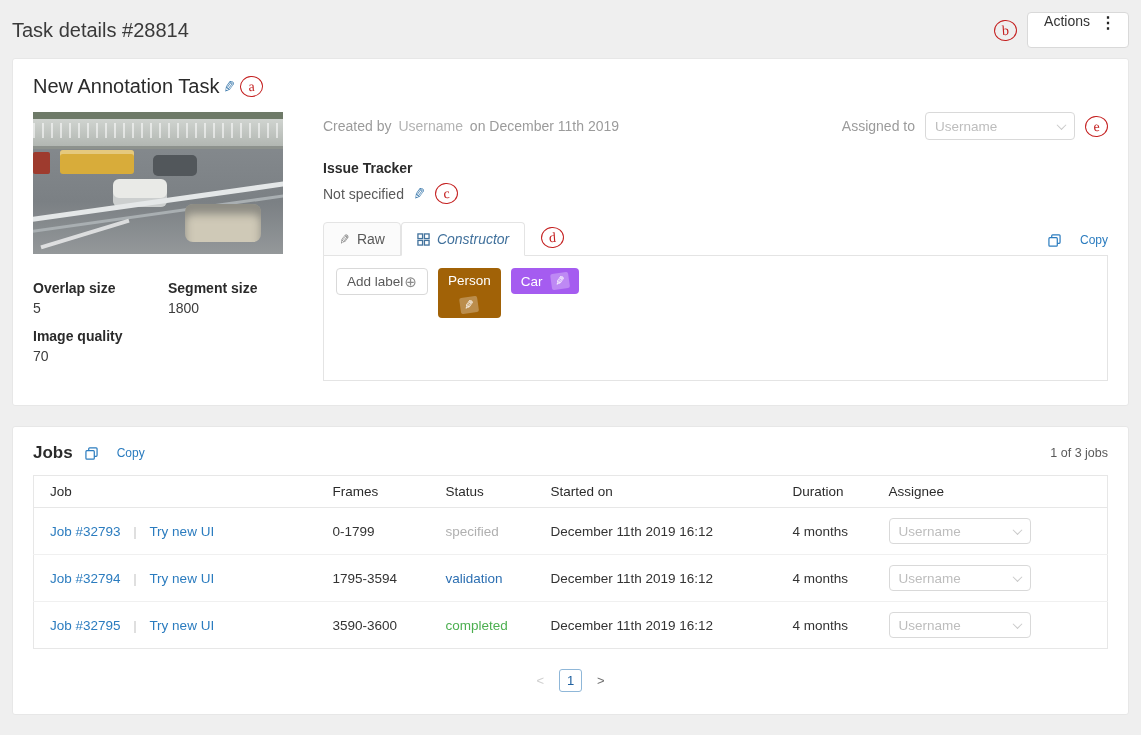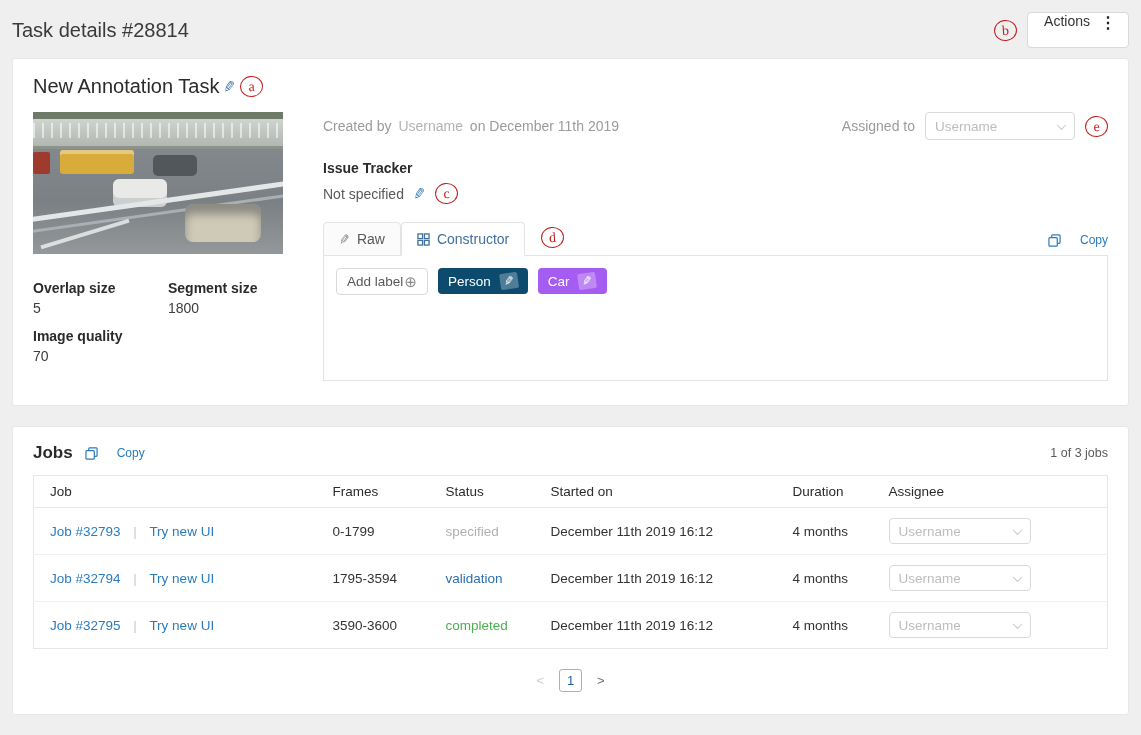--- a/index.html
+++ b/index.html
@@ -94,21 +94,21 @@
   .it-label { font-weight: bold; color: #2b2b2b; font-size: 14px; }
   .it-value-row { display: flex; align-items: center; gap: 9px; margin-top: 7px; color: #595959; }
 
   .tabs-row { display: flex; align-items: flex-end; margin-top: 18px; position: relative; z-index: 2; }
   .tab {
     display: inline-flex; align-items: center; gap: 7px;
     padding: 8px 15px; font-size: 14px; cursor: pointer;
     border: 1px solid #e4e4e4; border-radius: 4px 4px 0 0; margin-bottom: -1px; background: #fff;
   }
   .tab.inactive { color: #595959; background: #fbfbfb; }
-  .tab.active { color: #41719c; border-bottom-color: #fff; }
+  .tab.active { color: #41719c; border-bottom-color: #fff; font-style: italic; }
   .tab-pencil { color: #7b7b7b; font-size: 13px; transform: scaleX(-1) rotate(8deg); }
   .tab.active .tab-label { color: #41719c; }
   .annot-d { margin-left: 16px; margin-bottom: 7px; }
   .copy-link {
     margin-left: auto; margin-bottom: 8px;
     display: inline-flex; align-items: flex-end; gap: 19px;
     color: var(--accent, #2b7cbf); font-size: 12px; cursor: pointer; text-decoration: none;
   }
   .labels-panel {
     border: 1px solid #e4e4e4; background: #fff; height: 126px;
@@ -256,21 +256,21 @@
             </svg>
             <span>Copy</span>
           </a>
         </div>
 
         <div class="labels-panel">
           <div class="add-label">
             <span>Add label</span>
             <span class="add-icon">⊕</span>
           </div>
-          <div class="tag" style="background-color: #0c4a6e;">
+          <div class="tag" style="background-color: #a16207; flex-direction: column;">
             <span>Person</span>
             <span class="tag-edit">✎</span>
           </div>
           <div class="tag" style="background-color: rgb(165, 92, 240);">
             <span>Car</span>
             <span class="tag-edit">✎</span>
           </div>
         </div>
       </div>
     </div>

